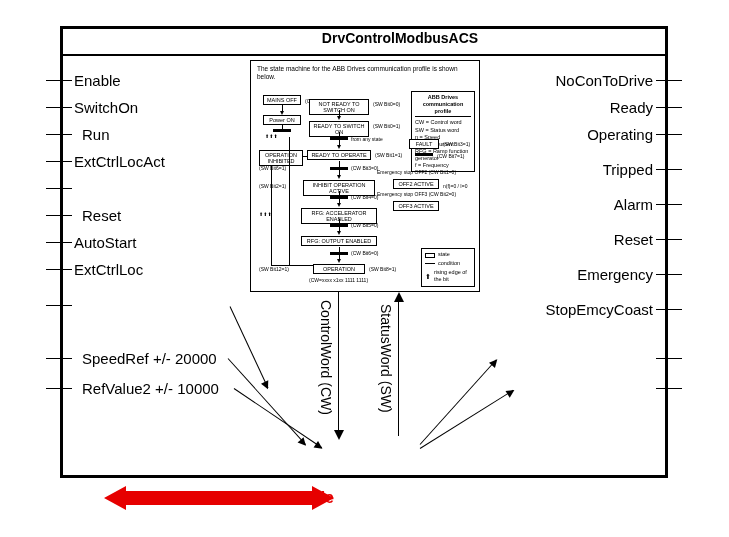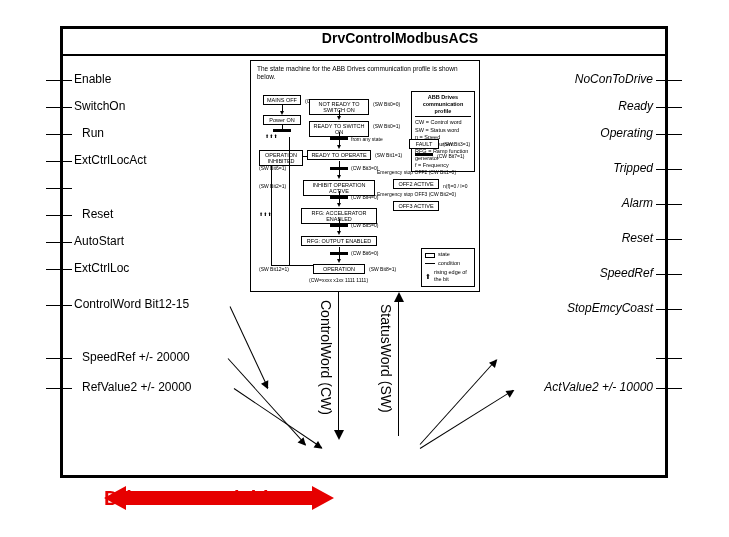--- a/index.html
+++ b/index.html
@@ -30,26 +30,26 @@
   }
   .title-div {
     position: absolute;
     left: 60px; top: 54px; width: 608px; height: 0;
     border-top: 2.5px solid #000;
   }
 
   
   .port {
     position: absolute;
-    font-size: 12px;
+    font-size: 15px;
     color: #000;
     white-space: nowrap;
   }
   .port.left  { left: 74px; }
-  .port.right { right: 76px; text-align: right; font-style: italic; }
+  .port.right { right: 76px; text-align: right; }
 
   
   .tick {
     position: absolute;
     width: 26px;
     height: 0;
     border-top: 1.5px solid #000;
   }
   .tick.left  { left: 46px; }
   .tick.right { left: 656px; }
@@ -181,22 +181,22 @@
   .dv-arrow {
     position: absolute;
     left: 0; top: 0;
     width: 230px; height: 24px;
   }
   .dv-arrow svg { display: block; }
   .dv-text {
     position: absolute;
     left: 0; top: 0;
     width: 230px; height: 24px;
-    text-align: left;
-    font-size: 20px;
+    text-align: right;
+    font-size: 16px;
     font-weight: 700;
     color: #E60000;
     line-height: 24px;
   }
 </style>
 </head>
 <body>
 
 <div class="stage">
 
@@ -221,56 +221,54 @@
   <div class="tick left" style="top:215px"></div>
   <div class="port left" style="top:207px;left:82px">Reset</div>
 
   <div class="tick left" style="top:242px"></div>
   <div class="port left" style="top:234px">AutoStart</div>
 
   <div class="tick left" style="top:269px"></div>
   <div class="port left" style="top:261px">ExtCtrlLoc</div>
 
   <div class="tick left" style="top:305px"></div>
-  <div class="port left" style="top:297px">ControlWord Bit12-15</div>
 
   <div class="tick left" style="top:358px"></div>
   <div class="port left" style="top:350px;left:82px">SpeedRef +/- 20000</div>
 
   <div class="tick left" style="top:388px"></div>
-  <div class="port left" style="top:380px;left:82px">RefValue2 +/- 20000</div>
+  <div class="port left" style="top:380px;left:82px">RefValue2 +/- 10000</div>
 
   <div class="tick right" style="top: 80px"></div>
   <div class="port right" style="top: 72px">NoConToDrive</div>
 
   <div class="tick right" style="top:107px"></div>
   <div class="port right" style="top: 99px">Ready</div>
 
   <div class="tick right" style="top:134px"></div>
   <div class="port right" style="top:126px">Operating</div>
 
   <div class="tick right" style="top:169px"></div>
   <div class="port right" style="top:161px">Tripped</div>
 
   <div class="tick right" style="top:204px"></div>
   <div class="port right" style="top:196px">Alarm</div>
 
   <div class="tick right" style="top:239px"></div>
   <div class="port right" style="top:231px">Reset</div>
 
   <div class="tick right" style="top:274px"></div>
-  <div class="port right" style="top:266px">SpeedRef</div>
+  <div class="port right" style="top:266px">Emergency</div>
 
   <div class="tick right" style="top:309px"></div>
   <div class="port right" style="top:301px">StopEmcyCoast</div>
 
   <div class="tick right" style="top:358px"></div>
 
   <div class="tick right" style="top:388px"></div>
-  <div class="port right" style="top:380px">ActValue2 +/- 10000</div>
 
   <div class="sm-panel">
     <div class="sm-sub">The state machine for the ABB Drives communication profile is shown below.</div>
 
     <div class="legend-box">
       <div style="font-weight:700;text-align:center;border-bottom:0.6px solid #000;margin-bottom:2px;padding-bottom:1px">ABB Drives communication profile</div>
       <div>CW = Control word</div>
       <div>SW = Status word</div>
       <div>n = Speed</div>
       <div>I = Input current</div>

